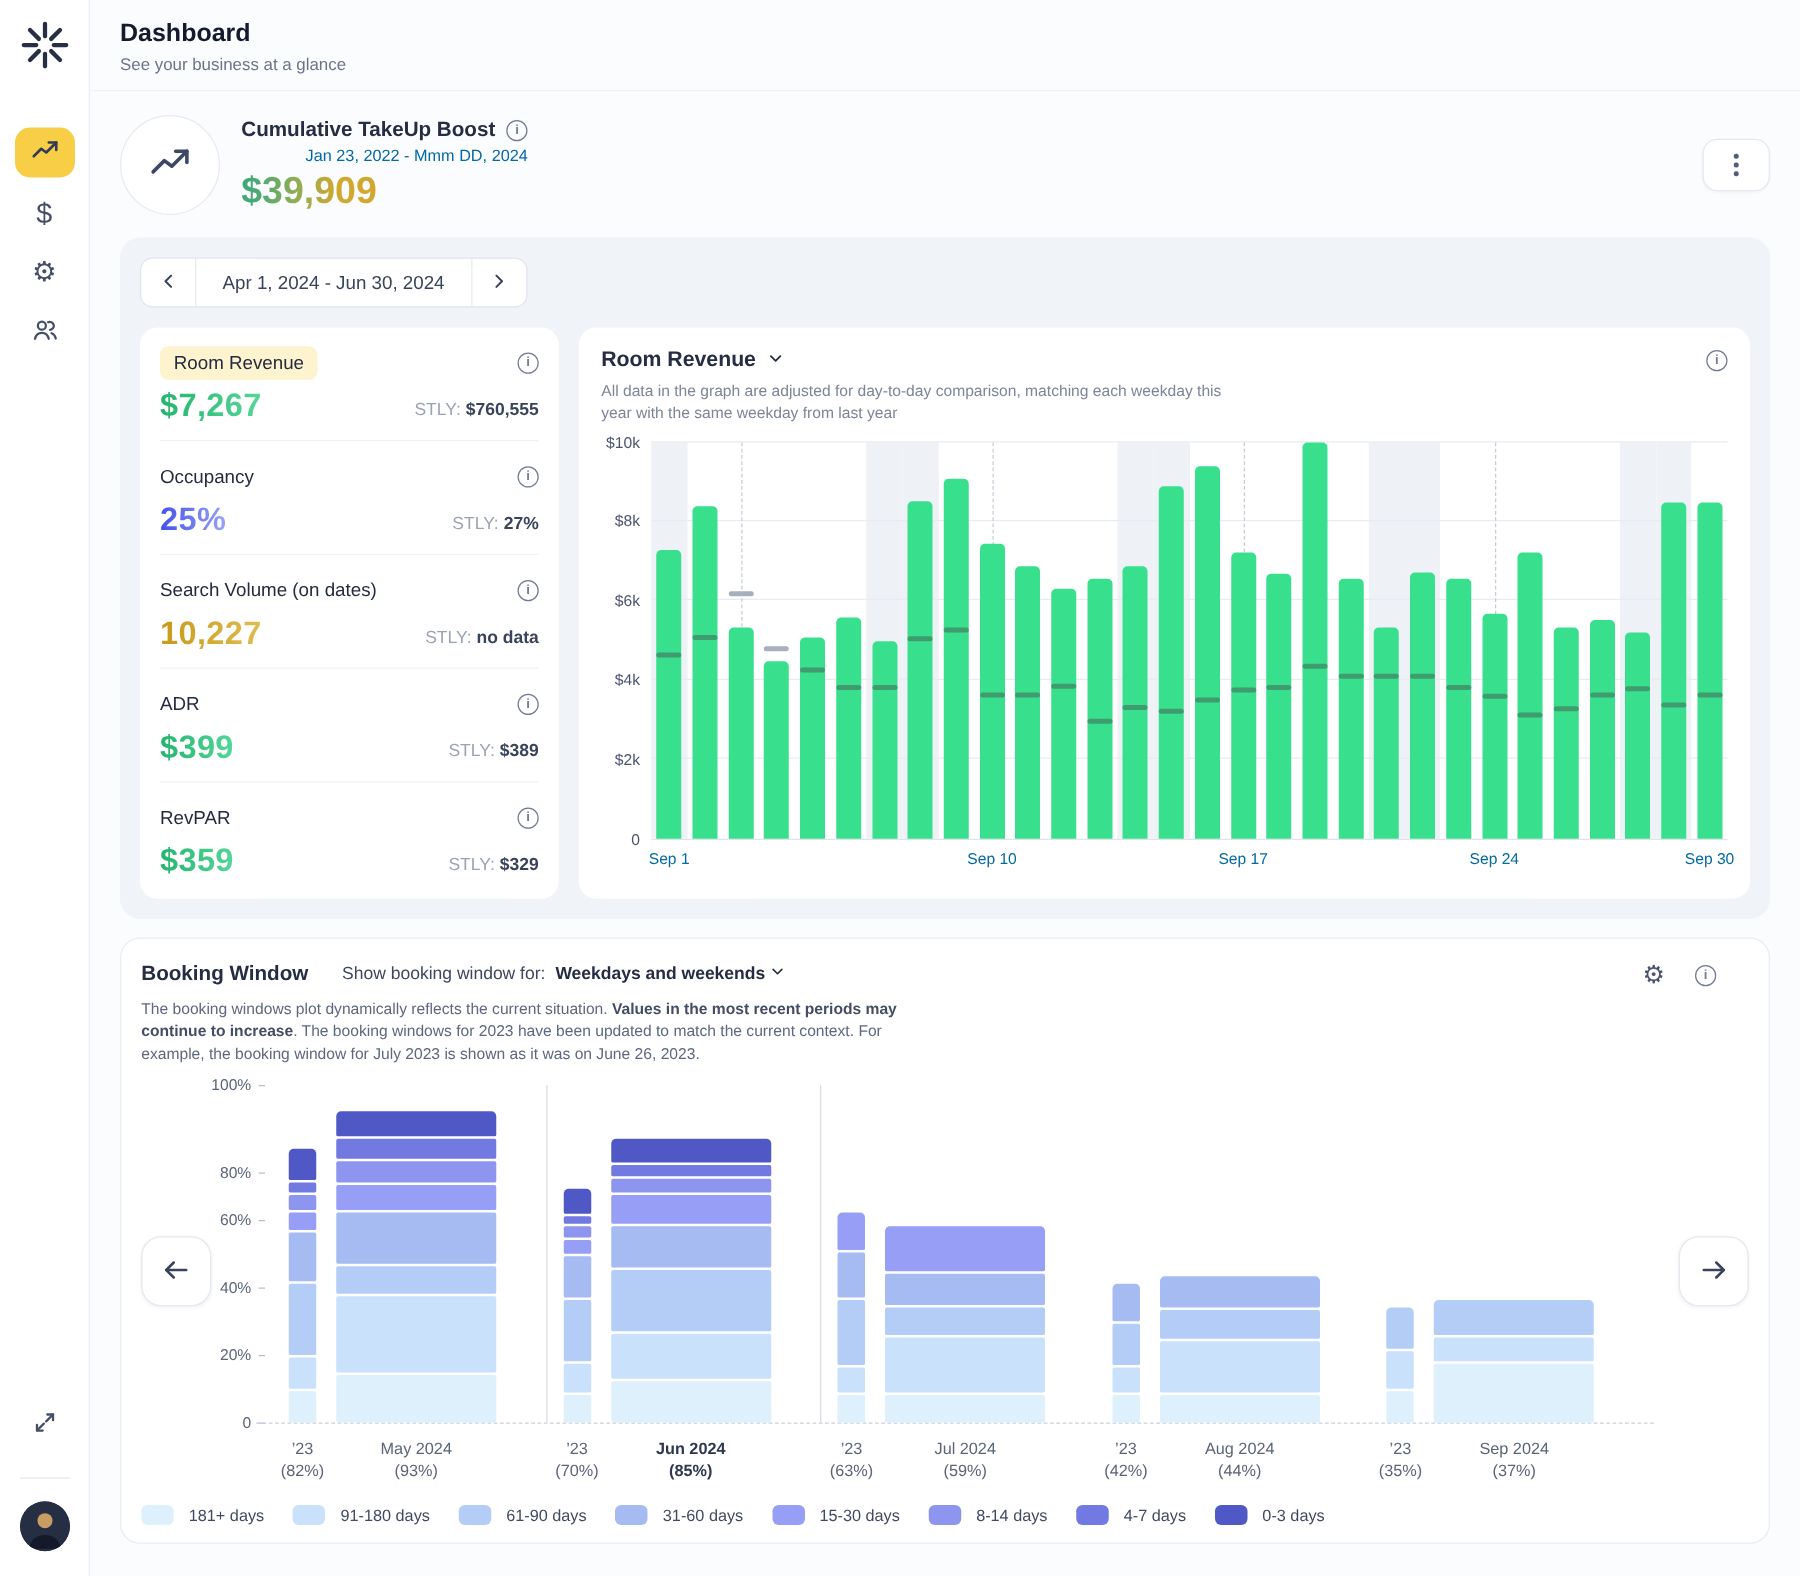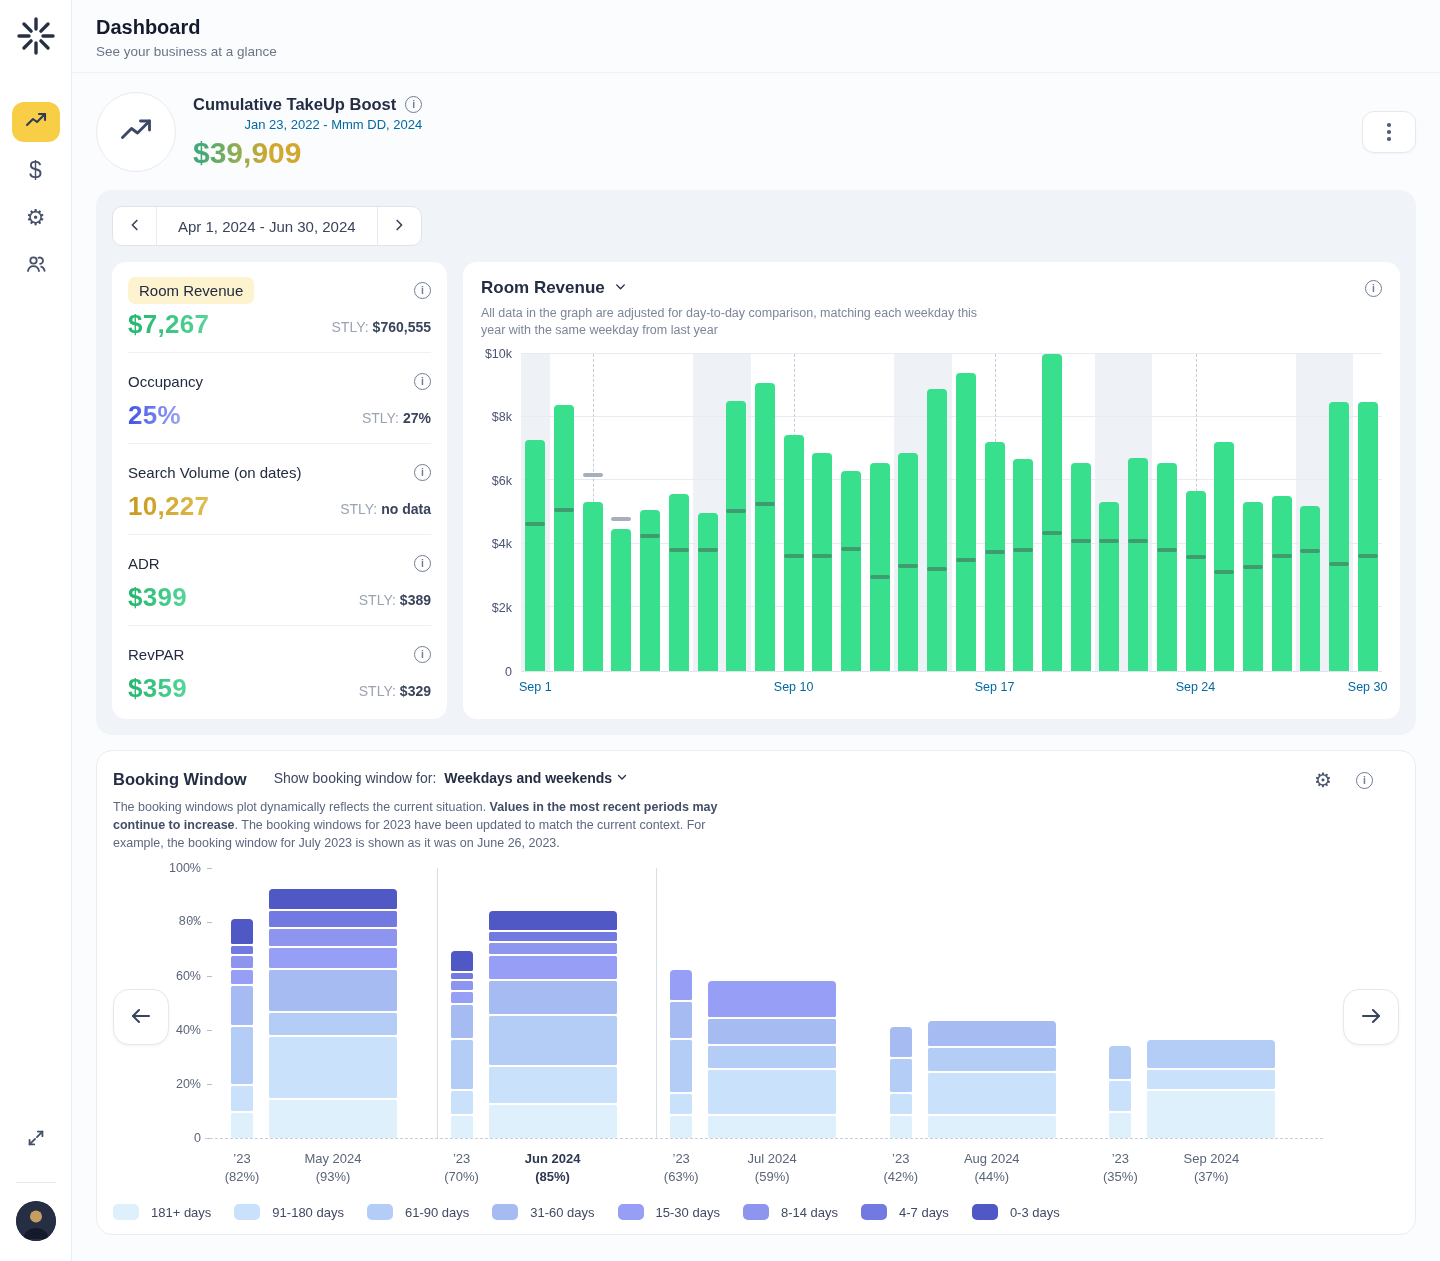--- a/index.html
+++ b/index.html
@@ -517,21 +517,21 @@
       <div class="bw-desc">
         <span>The booking windows plot dynamically reflects the current situation. </span><b>Values in the most recent periods may continue to increase</b><span>. The booking windows for 2023 have been updated to match the current context. For example, the booking window for July 2023 is shown as it was on June 26, 2023.</span>
       </div>
 
       <div class="bw-chart" id="booking-chart">
           <div class="bw-yaxis">
             <span class="bw-ylabel" style="bottom: 0px;">0</span>
             <span class="bw-ylabel" style="bottom: 54px;">20%</span>
             <span class="bw-ylabel" style="bottom: 108px;">40%</span>
             <span class="bw-ylabel" style="bottom: 162px;">60%</span>
-            <span class="bw-ylabel" style="bottom: 216px; font-family: Liberation Mono, monospace;">80%</span>
+            <span class="bw-ylabel" style="bottom: 200px;">80%</span>
             <span class="bw-ylabel" style="bottom: 270px;">100%</span>
           </div>
           <div class="bw-body">
             <div class="bw-zero"></div>
             <div class="bw-sep" style="left: 20%;"></div>
             <div class="bw-sep" style="left: 40%;"></div>
             <div class="bw-groups">
               <div class="bw-group">
                 <div class="bw-col small">
                   <div class="bw-stack">

